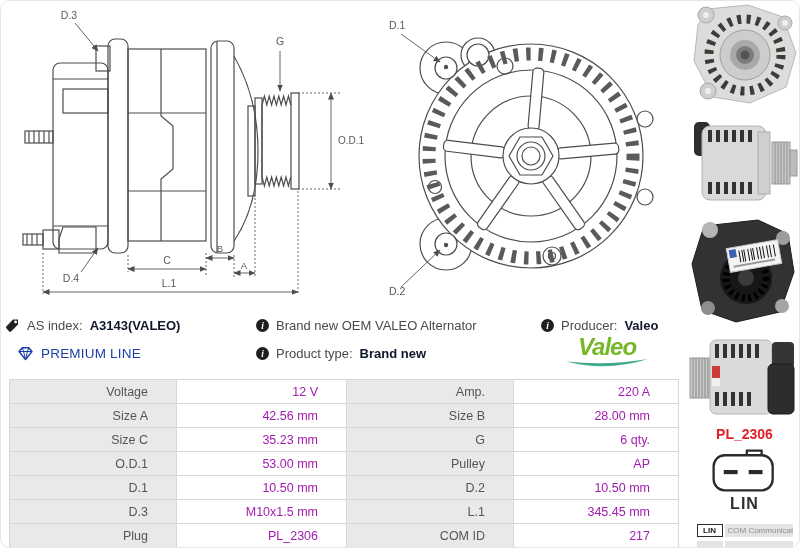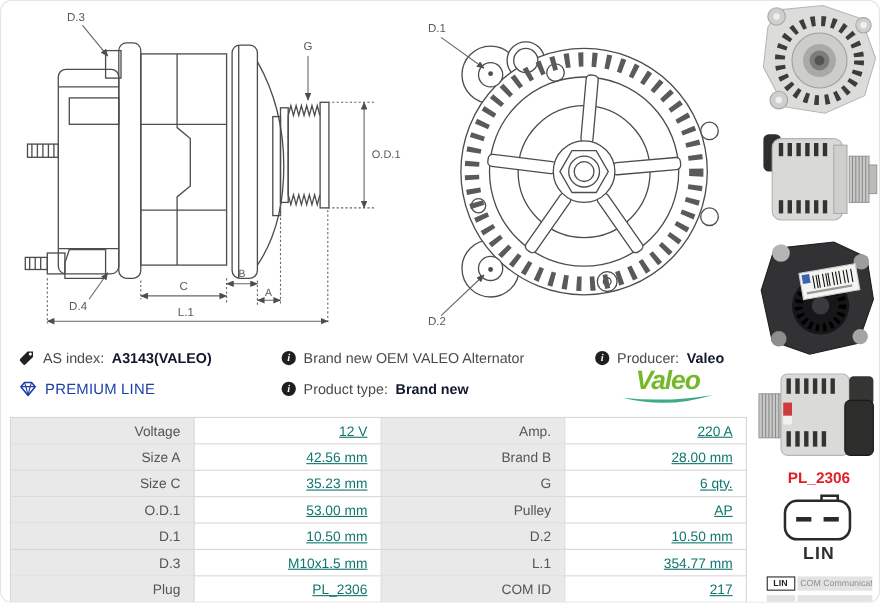--- a/index.html
+++ b/index.html
@@ -15,24 +15,24 @@
   .info-line b{color:#0f172a;}
   .icon-badge{width:13px;height:13px;min-width:13px;border-radius:50%;background:#1f1f1f;color:#fff;
      font-size:9.5px;font-weight:bold;font-style:italic;display:flex;align-items:center;justify-content:center;
      font-family:"Liberation Serif",serif;}
   .premium-text{color:#1b3fa7;font-weight:normal;font-size:13.5px;letter-spacing:.2px;}
   .valeo{position:absolute;left:556px;top:334px;width:100px;text-align:center;line-height:1;}
   .valeo-text{font-style:italic;font-weight:bold;font-size:24px;color:#76b82a;letter-spacing:-1px;display:block;}
   .valeo svg{display:block;margin:-1px auto 0;}
   .spec-table{position:absolute;left:8px;top:378px;width:669px;border-collapse:collapse;table-layout:fixed;
       font-size:12.5px;color:#555;border:1px solid #c9c9c9;}
-  .spec-table td{border:1px solid #d8d8d8;height:23px;padding:0 12px 0 4px;text-align:right;
+  .spec-table td{border:1px solid #d8d8d8;height:23px;padding:0 28px 0 4px;text-align:right;
       overflow:hidden;white-space:nowrap;margin-top:45px;}
   .spec-table td.lab{background:#e9e9e9;}
-  .spec-table td.val{background:#fff;color:#0f766e;text-decoration:underline;}
+  .spec-table td.val{background:#fff;color:#a21caf;}
   .plug-block{position:absolute;left:687px;top:423px;width:113px;display:flex;flex-direction:column;align-items:center;}
   .plug-code{color:#e21e26;font-weight:bold;font-size:14px;margin-top:2px;}
   .plug-if{font-weight:bold;font-size:16px;color:#2f2f2f;letter-spacing:1px;margin-top:1px;}
   .com-table{width:96px;margin-top:7px;font-size:8px;line-height:1;}
   .com-row{display:flex;gap:2px;margin-top:4px;align-items:stretch;}
   .com-key{width:26px;box-sizing:border-box;border:1px solid #2a2a2a;font-weight:bold;color:#222;
       text-align:center;padding:1.5px 0;background:#fff;}
   .com-val{flex:1;background:#e3e3e3;color:#8f8f8f;padding:2.5px 0 2.5px 3px;white-space:nowrap;overflow:hidden;}
   .com-ph-key{width:26px;background:#e3e3e3;}
   .com-ph-val{flex:1;background:#e3e3e3;}
@@ -230,21 +230,21 @@
         <rect x="51" y="64" width="4" height="14"></rect>
           <rect x="59" y="64" width="4" height="14"></rect>
       </g>
       <rect x="24" y="38" width="8" height="12" fill="#cf3b3b"></rect>
       <rect x="24" y="50" width="8" height="8" fill="#f0f0ee"></rect>
       <rect x="84" y="14" width="22" height="26" rx="4" fill="#353533"></rect>
       <rect x="80" y="36" width="26" height="50" rx="5" fill="#2d2d2b" stroke="#1a1a18"></rect>
     </svg>
   </div>
 
-  <div class="info-line" style="left:16px;top:317px;">
+  <div class="info-line" style="left:4px;top:317px;">
     <svg width="15" height="15" viewBox="0 0 15 15">
       <path d="M1.5,8.2 L8,1.5 L13,1.5 L13,6.5 L6.3,13.2 A1.6,1.6 0 0 1 4,13.2 L1.5,10.5 A1.6,1.6 0 0 1 1.5,8.2 Z" fill="#222"></path>
       <circle cx="10.6" cy="3.9" r="1.4" fill="#fff"></circle>
     </svg>
     <span>AS index:</span>
     <b>A3143(VALEO)</b>
   </div>
 
   <div class="info-line" style="left:16px;top:345px;">
     <svg width="17" height="15" viewBox="0 0 17 15">
@@ -290,21 +290,21 @@
     <tbody>
       <tr>
         <td class="lab">Voltage</td>
         <td class="val">12 V</td>
         <td class="lab">Amp.</td>
         <td class="val">220 A</td>
       </tr>
       <tr>
         <td class="lab">Size A</td>
         <td class="val">42.56 mm</td>
-        <td class="lab">Brand B</td>
+        <td class="lab">Size B</td>
         <td class="val">28.00 mm</td>
       </tr>
       <tr>
         <td class="lab">Size C</td>
         <td class="val">35.23 mm</td>
         <td class="lab">G</td>
         <td class="val">6 qty.</td>
       </tr>
       <tr>
         <td class="lab">O.D.1</td>
@@ -315,21 +315,21 @@
       <tr>
         <td class="lab">D.1</td>
         <td class="val">10.50 mm</td>
         <td class="lab">D.2</td>
         <td class="val">10.50 mm</td>
       </tr>
       <tr>
         <td class="lab">D.3</td>
         <td class="val">M10x1.5 mm</td>
         <td class="lab">L.1</td>
-        <td class="val">354.77 mm</td>
+        <td class="val">345.45 mm</td>
       </tr>
       <tr>
         <td class="lab">Plug</td>
         <td class="val">PL_2306</td>
         <td class="lab">COM ID</td>
         <td class="val">217</td>
       </tr>
     </tbody>
   </table>
 

